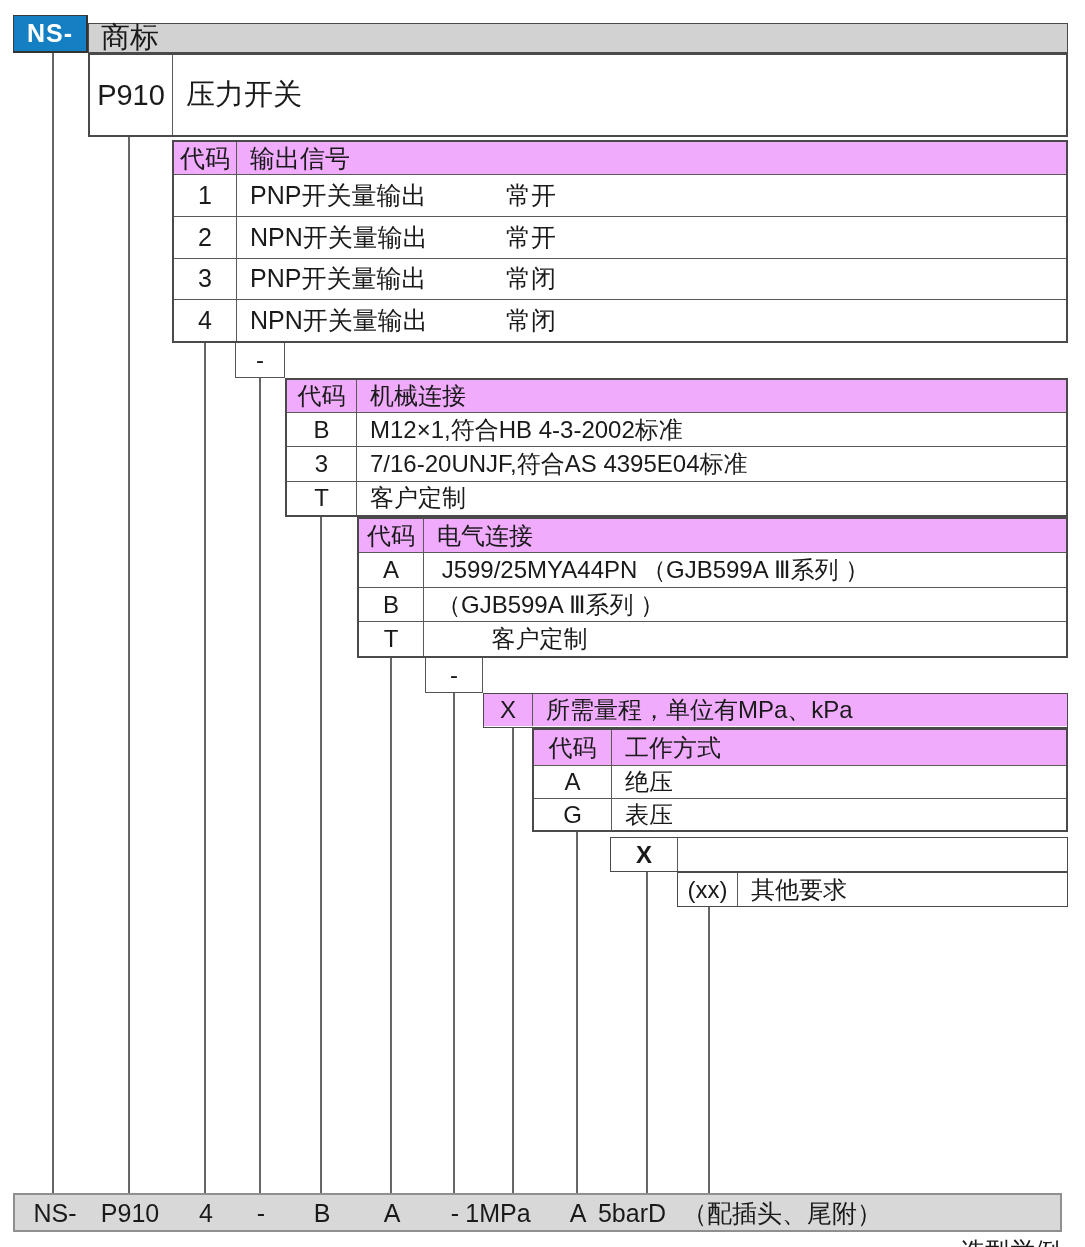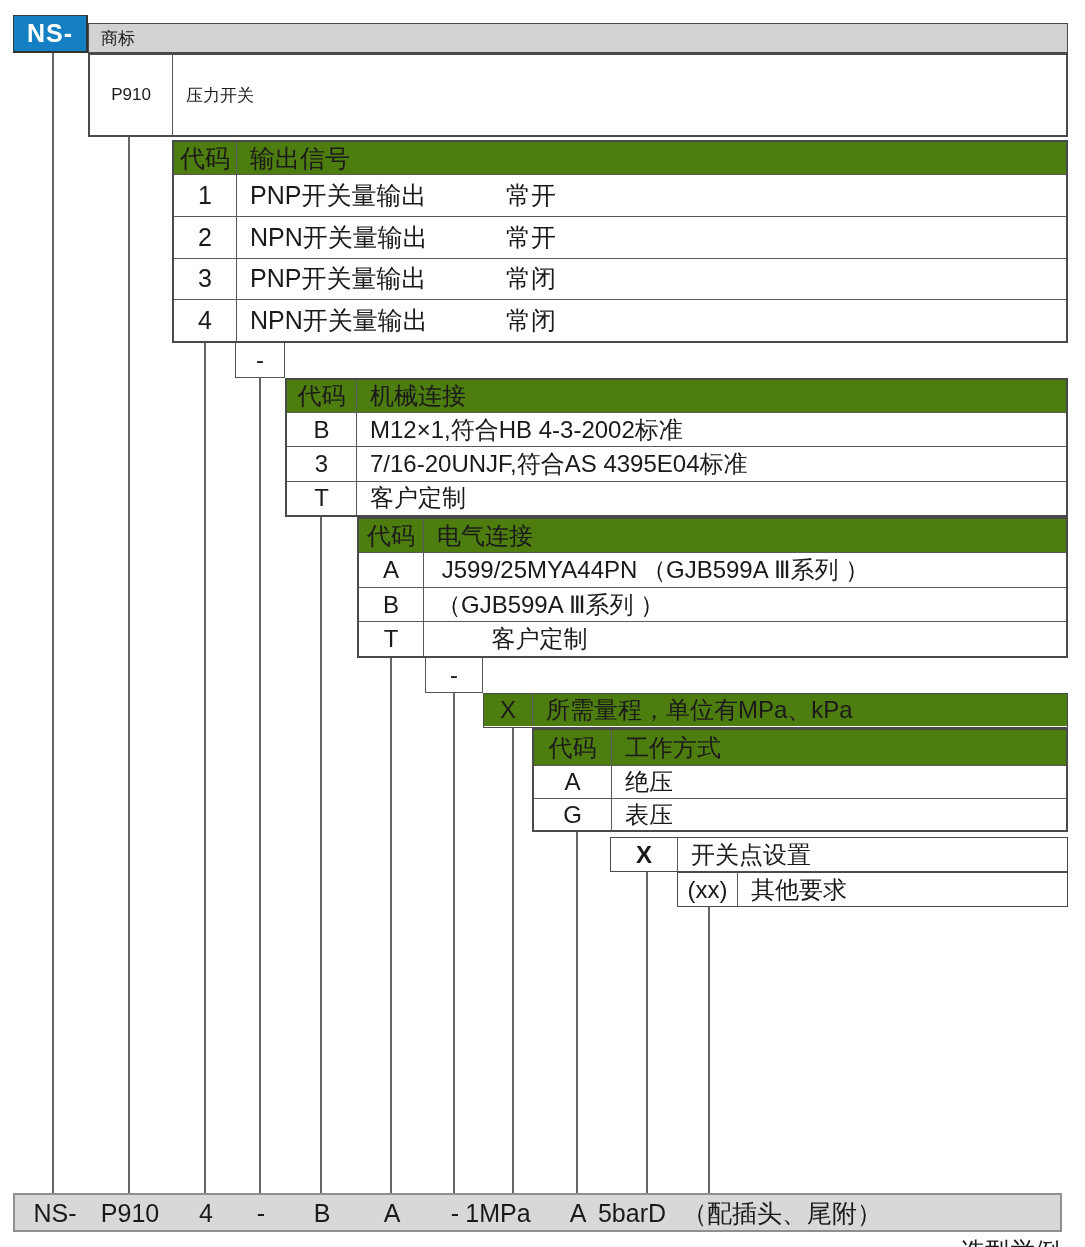--- a/index.html
+++ b/index.html
@@ -6,42 +6,42 @@
   #canvas{
     position:relative;width:1085px;height:1247px;background:#ffffff;
     font-family:"Liberation Sans",sans-serif;color:#1a1a1a;overflow:hidden;
   }
   .mono{font-family:Liberation Sans, sans-serif;}
   .abs{position:absolute;box-sizing:border-box;}
   
   .tbl{position:absolute;box-sizing:border-box;border:2px solid #4a4a4a;display:flex;flex-direction:column;background:#fff;}
   .tr{display:flex;flex:1;border-top:1px solid #5a5a5a;box-sizing:border-box;align-items:stretch;}
   .tr:first-child{border-top:none;}
-  .th{background:#4d7c0f;flex:none;}
+  .th{background:#f0abfc;flex:none;}
   .cell{display:flex;align-items:center;box-sizing:border-box;}
   .codecell{justify-content:center;border-right:1px solid #5a5a5a;flex:none;}
   .bodycell{flex:1;padding-left:13px;white-space:nowrap;overflow:hidden;}
   .sig{display:inline-block;min-width:256px;}
   .conn{display:inline-block;min-width:205px;text-align:center;}
   
   .dashbox{position:absolute;box-sizing:border-box;border:1.5px solid #555;border-top:none;background:#fff;
            display:flex;align-items:center;justify-content:center;font-size:24px;}
   
   .vline{position:absolute;width:1.5px;background:#666;}
   .tick{position:absolute;width:2px;background:#888;}
   
   #brandbox{position:absolute;display:flex;align-items:center;justify-content:center;
             color:#ffffff;font-weight:bold;font-size:25px;letter-spacing:1px;
             border:1px solid #3a3a3a;box-sizing:border-box;}
   
   #examplebar{position:absolute;box-sizing:border-box;border:2px solid #8f8f8f;background:#d8d8d8;}
   #examplebar span{position:absolute;top:50%;transform:translate(-50%,-50%);font-size:25px;white-space:nowrap;}
   #examplebar .noshift{transform:translate(0,-50%);}
   #examplebar .rightpin{left:auto;right:0;transform:translate(0,-50%);margin-top:38px;}
-  .fs25{font-size:25px;} .fs24{font-size:24px;} .fs27{font-size:17px;}
+  .fs25{font-size:25px;} .fs24{font-size:24px;} .fs27{font-size:29px;}
 </style>
 </head>
 <body>
 
 <div id="canvas">
 
   <div class="vline" style="left:52px;  top:53px;  height:1140px;"></div>
   <div class="vline" style="left:128px; top:137px; height:1056px;"></div>
   <div class="vline" style="left:204px; top:343px; height:850px;"></div>
   <div class="vline" style="left:259px; top:378px; height:815px;"></div>
@@ -235,23 +235,20 @@
       <div class="cell bodycell">
           <span>表压</span>
         </div>
     </div>
   </div>
 
   <div class="tbl fs24" style="left:610px;top:837px;width:458px;height:35px;border-width:1.5px;">
     <div class="tr">
       <div class="cell codecell mono" style="width:67px;font-weight:bold;">
           <span>X</span>
-        </div>
-      <div class="cell bodycell">
-          <span>开关点设置</span>
         </div>
     </div>
   </div>
 
   <div class="tbl fs24" style="left:677px;top:872px;width:391px;height:35px;border-width:1.5px;">
     <div class="tr">
       <div class="cell codecell mono" style="width:60px;">
           <span>(xx)</span>
         </div>
       <div class="cell bodycell">

